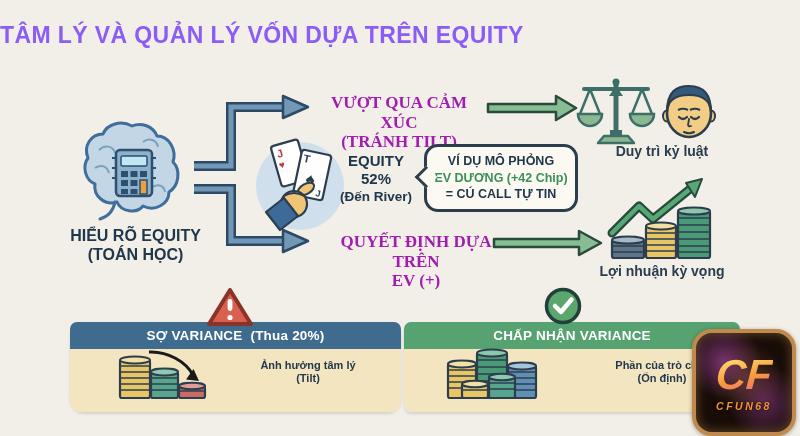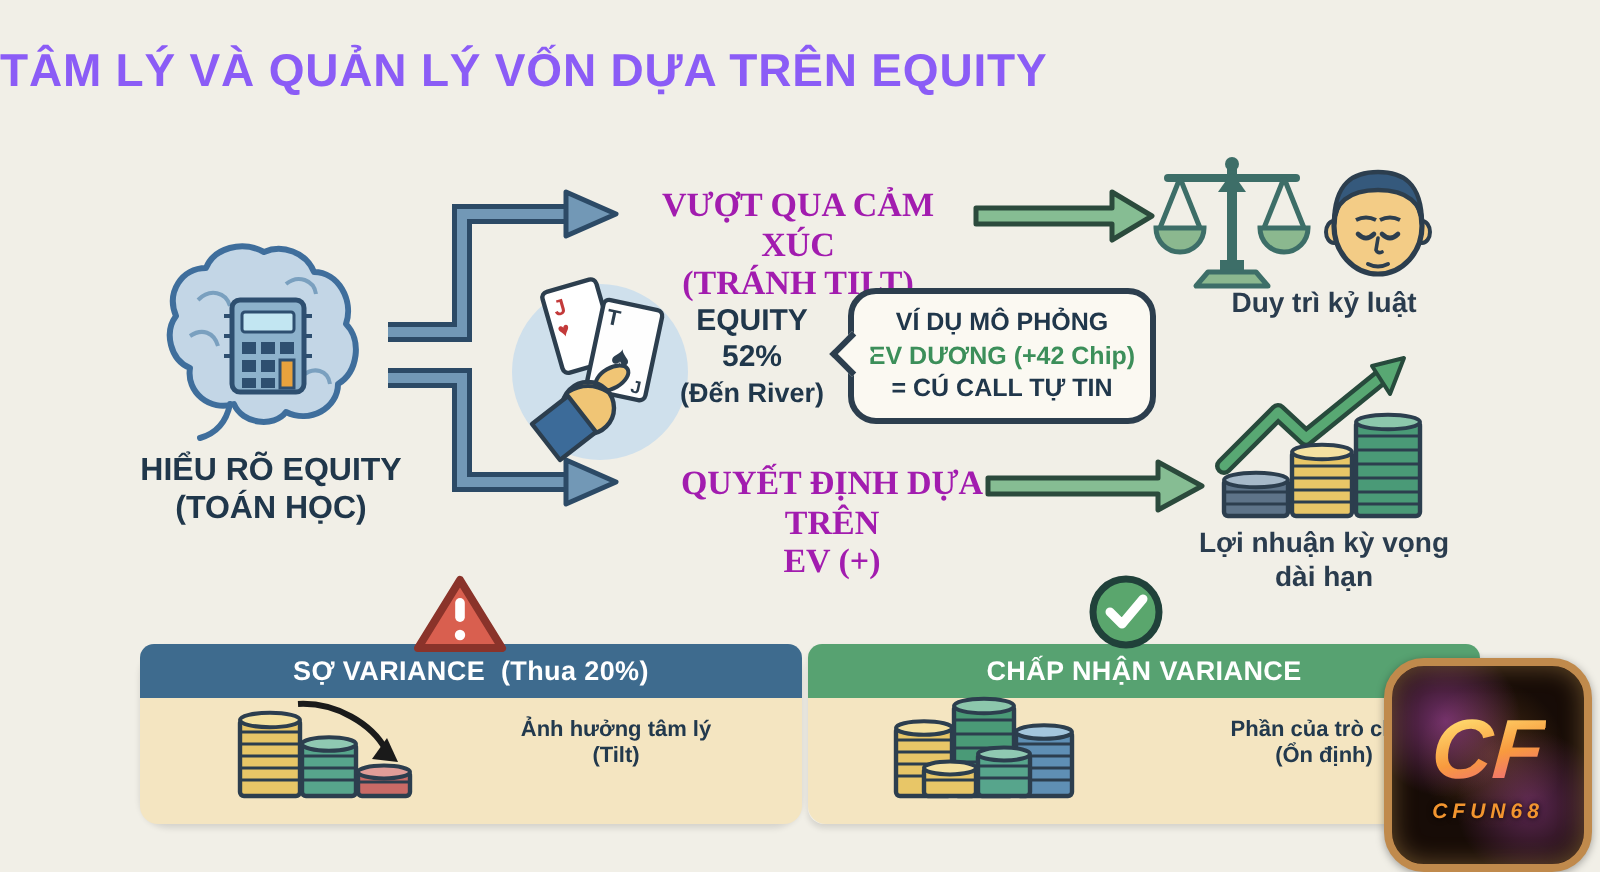--- a/index.html
+++ b/index.html
@@ -309,21 +309,20 @@
     <div>= CÚ CALL TỰ TIN</div>
   </div>
 
   <div class="abs flow-label flow-bottom-label center">
     <div>QUYẾT ĐỊNH DỰA TRÊN</div>
     <div>EV (+)</div>
   </div>
 
   <div class="abs outcome-label outcome-bottom center">
     <div>Lợi nhuận kỳ vọng</div>
-    <div>dài hạn</div>
   </div>
 
 
   <div class="abs logo">
     <div class="logo-monogram">CF</div>
     <div class="logo-name">CFUN68</div>
   </div>
 
 </div>
 

